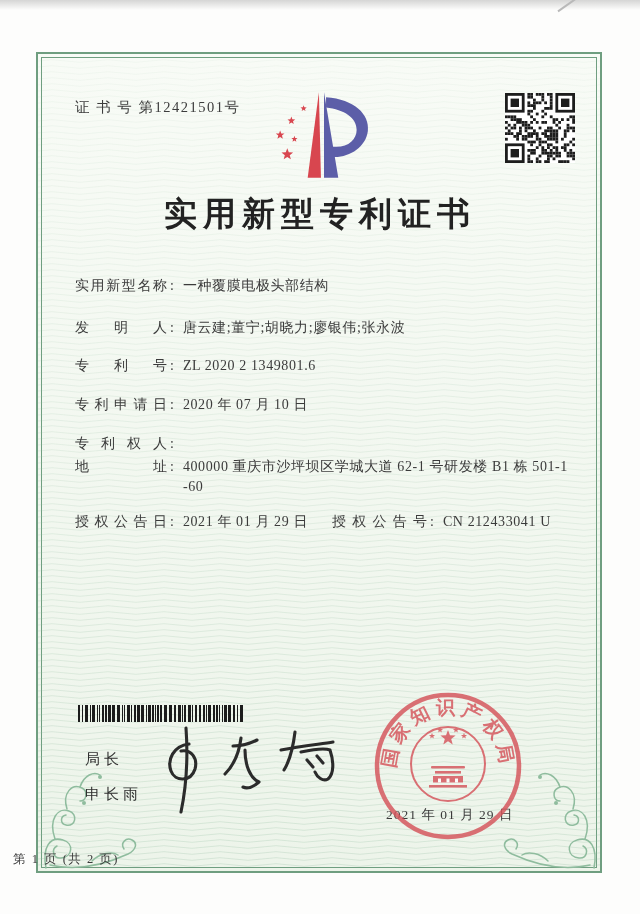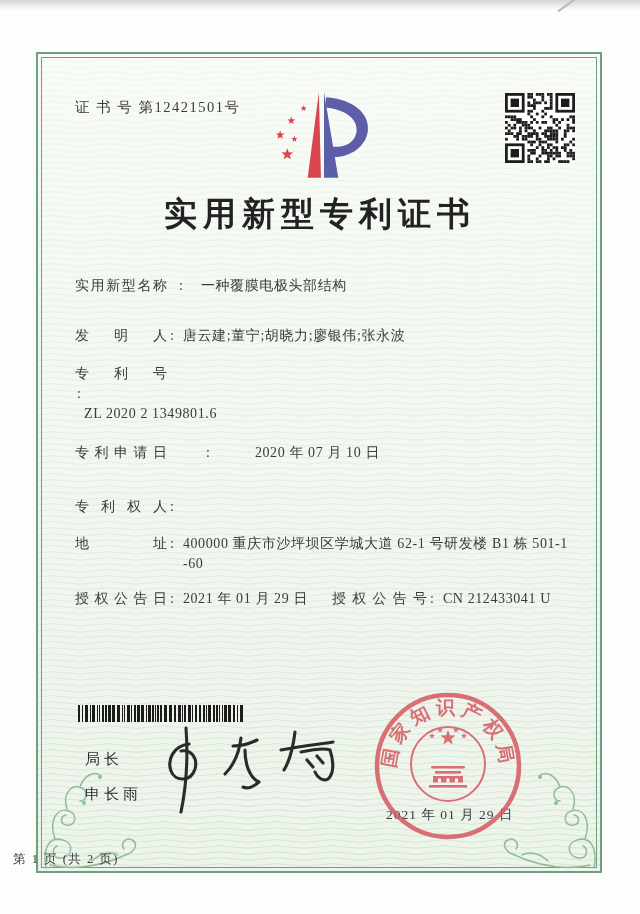--- a/index.html
+++ b/index.html
@@ -53,22 +53,22 @@
     letter-spacing:6px;color:#222;
   }
   .fields{position:absolute;left:75px;top:276px;width:500px;font-size:14px;color:#3b3b3b;}
   .frow{display:flex;align-items:flex-start;line-height:20px;}
   .flabel{
     display:inline-block;width:93px;flex:none;
     text-align:justify;text-align-last:justify;letter-spacing:1px;
   }
   .fcolon{flex:none;margin-left:2px;}
   .fvalue{margin-left:9px;letter-spacing:0.6px;}
-  .mb1{margin-bottom:30px;gap:9px;} .mb2{margin-bottom:18px;} .mb3{margin-bottom:19px;flex-direction:column;}
-  .mb4{margin-bottom:34px;gap:36px;} .mb5{margin-bottom:17px;} .mb6{margin-bottom:15px;}
+  .mb1{margin-bottom:22px;} .mb2{margin-bottom:18px;} .mb3{margin-bottom:19px;}
+  .mb4{margin-bottom:19px;} .mb5{margin-bottom:3px;} .mb6{margin-bottom:15px;}
   .grant-pair2{display:flex;margin-left:24px;}
   .grant-pair2 .flabel{width:96px;}
   .paragraphs{
     position:absolute;left:60px;top:545px;width:522px;
     font-size:13.5px;line-height:23.5px;color:#3d3d3d;
     text-align:justify;letter-spacing:0.6px;
   }
   .paragraphs p{text-indent:2em;}
   .barcode{position:absolute;left:78px;top:705px;width:168px;height:17px;}
   .director-label{

